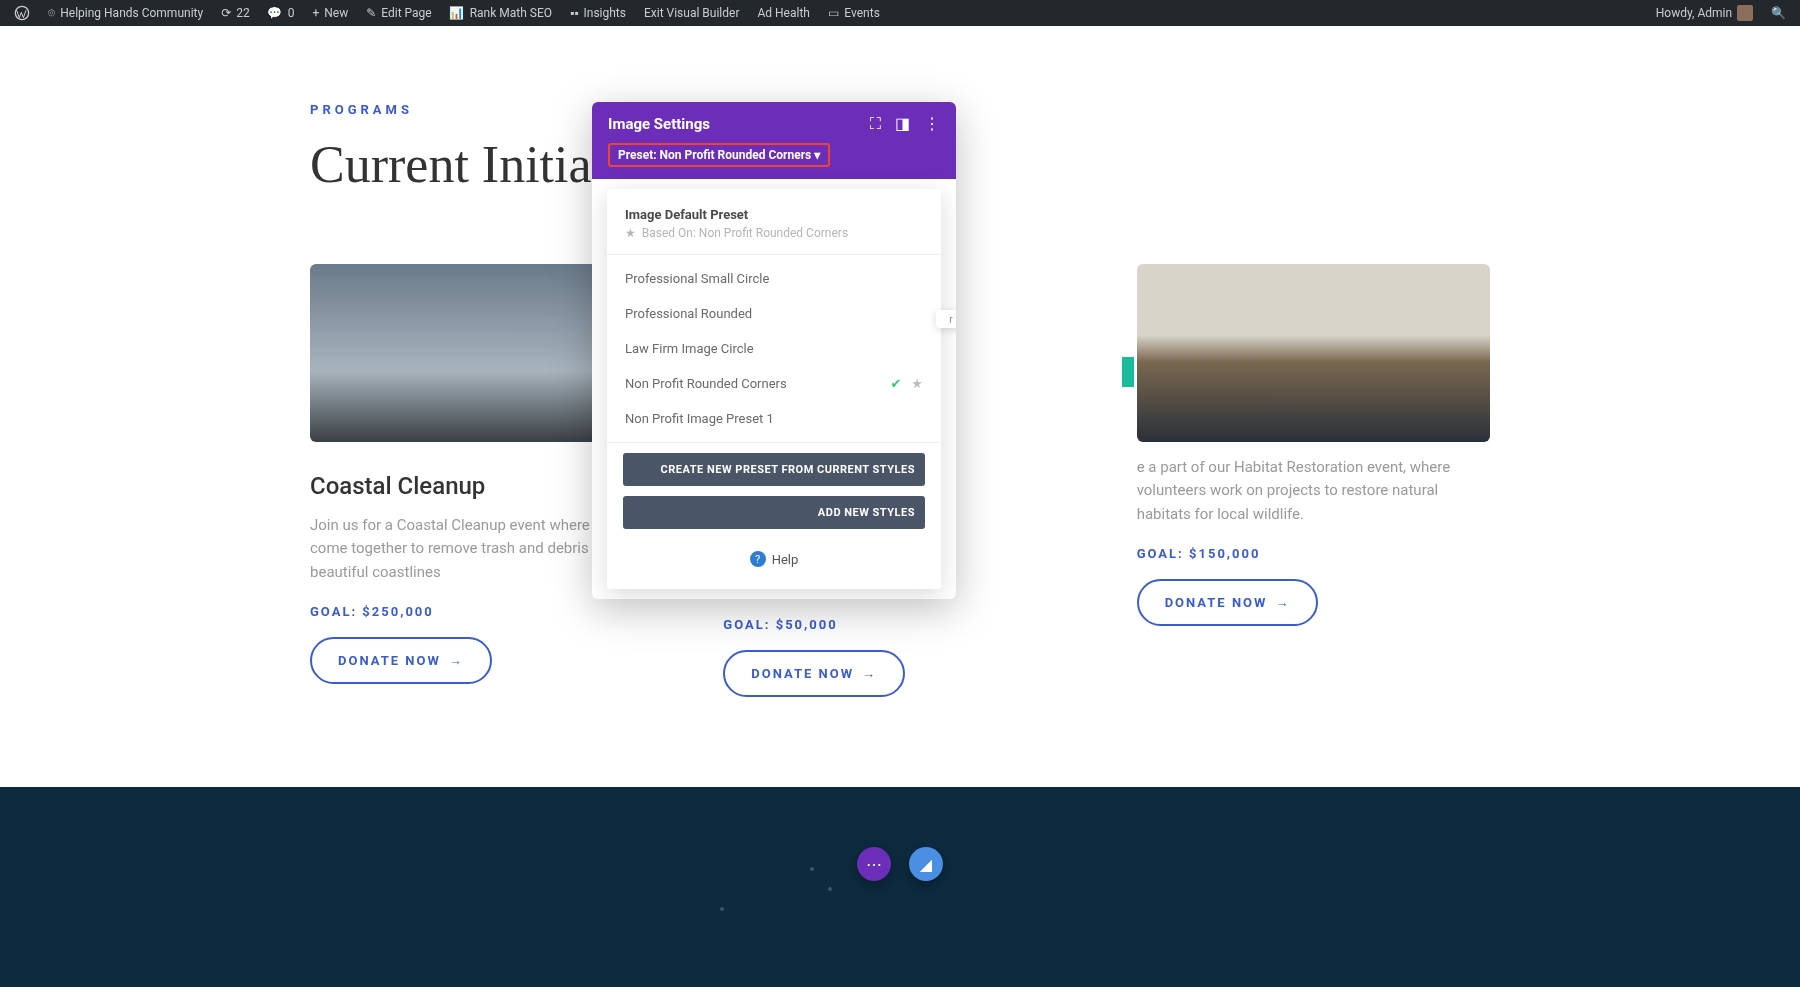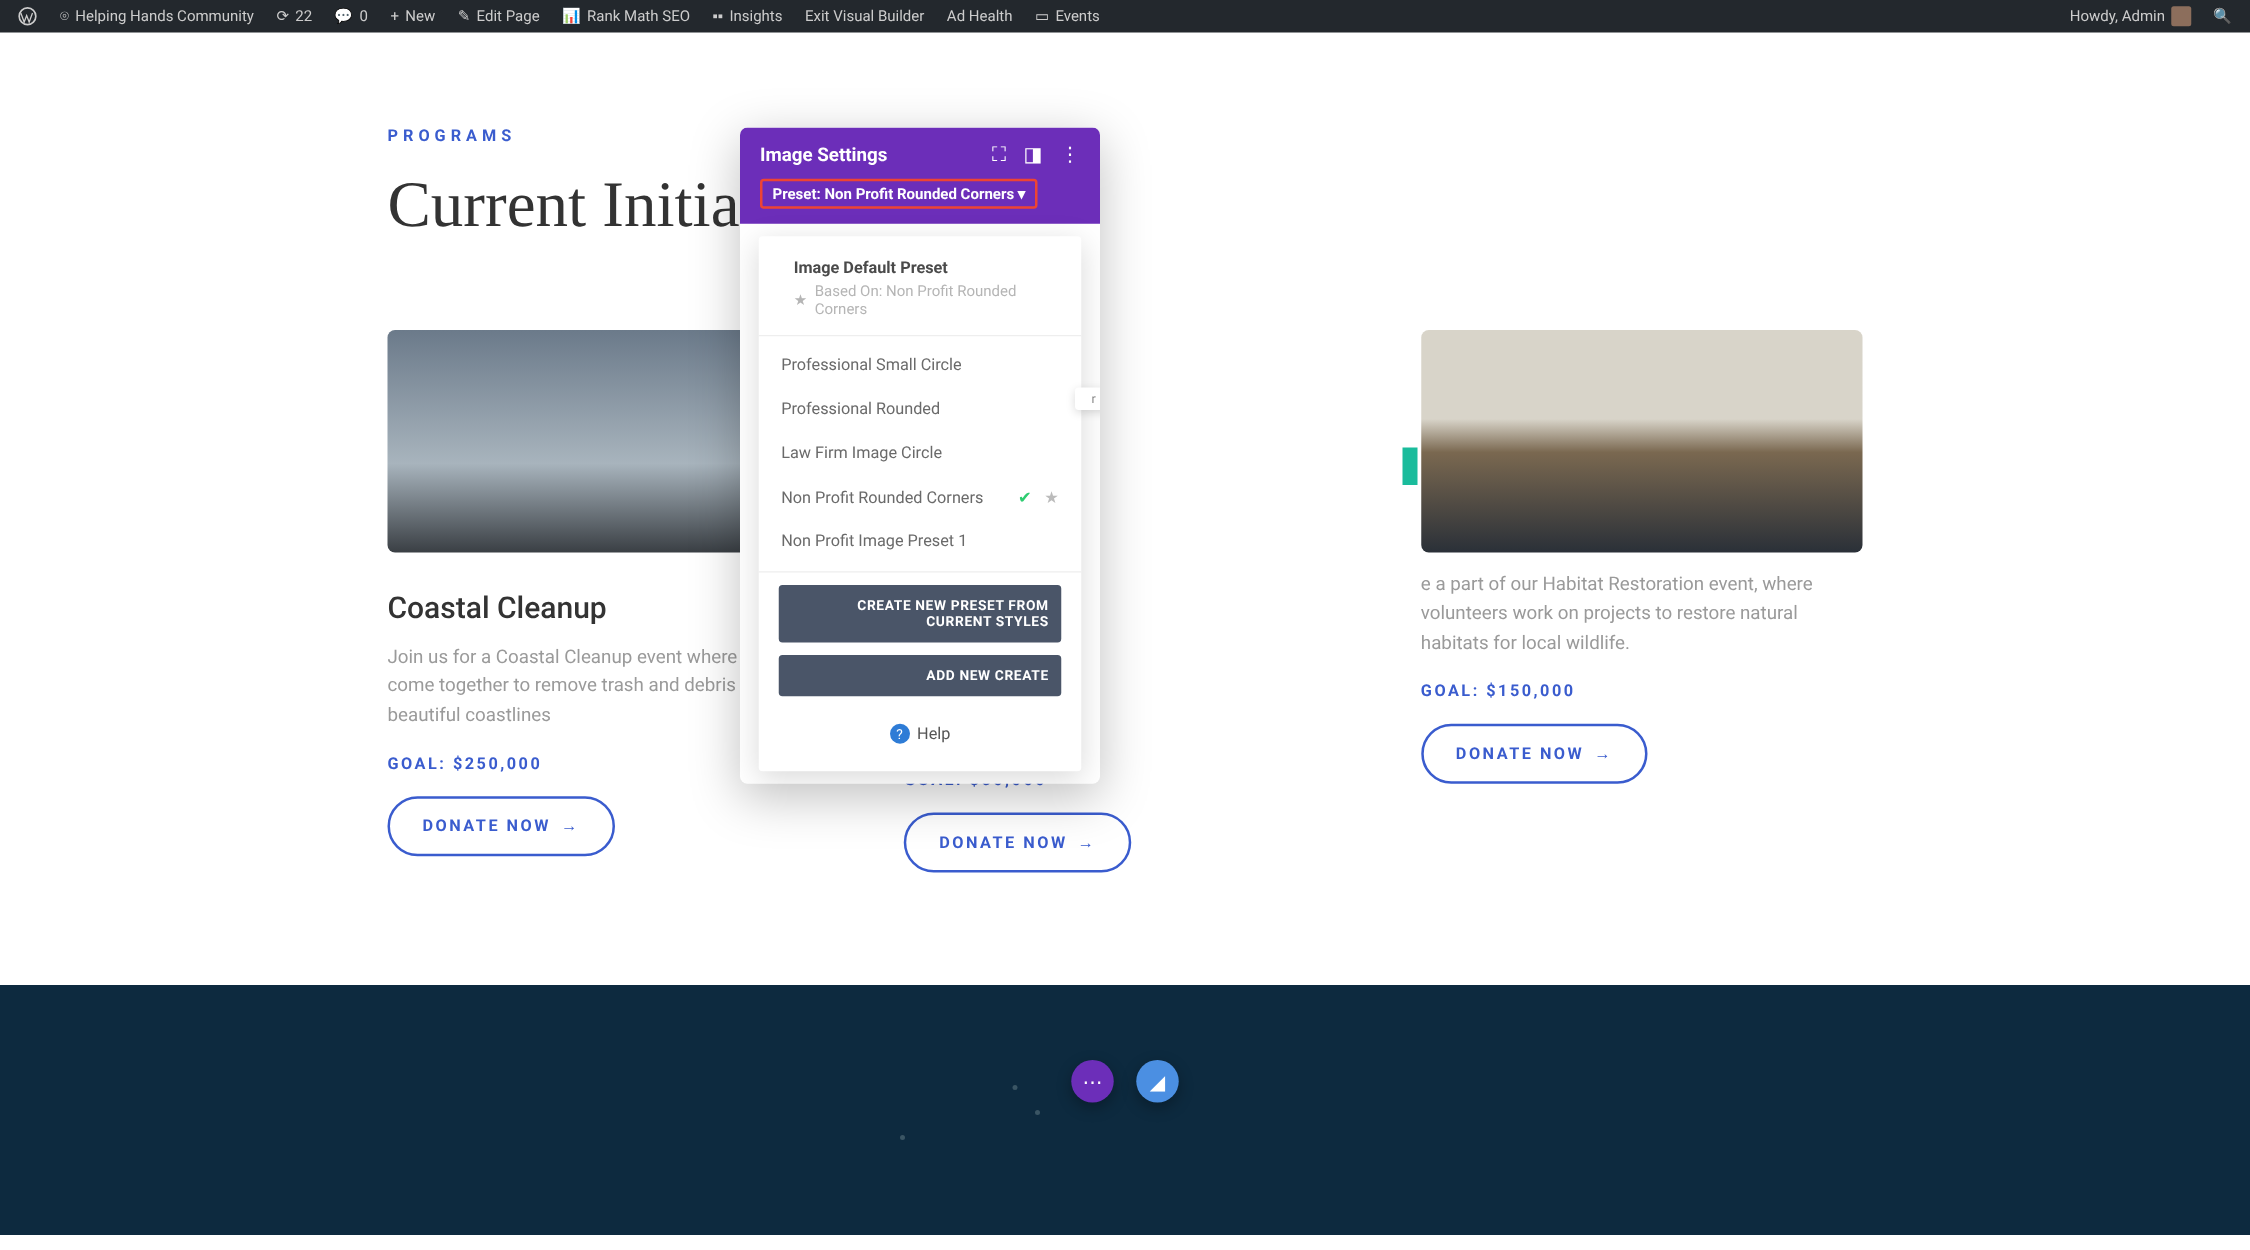--- a/index.html
+++ b/index.html
@@ -18,28 +18,28 @@
 .card-title{font-size:24px;color:#333;margin-top:30px;font-weight:500}
 .card-desc{color:#9a9a9a;font-size:15px;line-height:1.55;margin-top:14px}
 .goal{color:#3a5cce;font-weight:700;letter-spacing:2px;font-size:13px;margin-top:20px}
 .donate{display:inline-flex;align-items:flex-end;gap:8px;border:2px solid #3a5cce;border-radius:999px;padding:14px 26px;color:#3a5cce;font-weight:700;letter-spacing:2px;font-size:13px;margin-top:18px;cursor:pointer}
 .footer{background:#0d2a3f;height:200px;margin-top:90px;position:relative}
 .fab-row{position:absolute;top:60px;left:50%;transform:translateX(-50%);display:flex;gap:18px}
 .fab{width:34px;height:34px;border-radius:50%;display:flex;align-items:center;justify-content:center;color:#fff;cursor:pointer;box-shadow:0 4px 12px rgba(0,0,0,.3)}
 .fab.purple{background:#6c2eb9}
 .fab.blue{background:#4b8fe2}
 .dot{position:absolute;width:4px;height:4px;background:#3a5564;border-radius:50%}
-.modal{position:absolute;top:102px;left:592px;width:288px;background:#fff;border-radius:6px;box-shadow:0 10px 40px rgba(0,0,0,.25);overflow:hidden;z-index:50}
+.modal{position:absolute;top:102px;left:592px;width:364px;background:#fff;border-radius:6px;box-shadow:0 10px 40px rgba(0,0,0,.25);overflow:hidden;z-index:50}
 .modal-head{background:#6c2eb9;color:#fff;padding:12px 16px}
 .modal-title-row{display:flex;align-items:center;justify-content:space-between}
 .modal-title{font-size:15px;font-weight:700}
 .modal-icons{display:flex;gap:14px}
 .preset-chip{display:inline-block;margin-top:10px;border:2px solid #e43;padding:3px 8px;border-radius:3px;font-size:12px;font-weight:700;background:#6c2eb9}
 .dropdown{background:#fff;margin:10px 15px;border-radius:3px;box-shadow:0 6px 24px rgba(0,0,0,.15);padding:10px 0}
-.dd-header{padding:8px 28px}
+.dd-header{padding:8px 18px}
 .dd-label{font-size:13px;font-weight:700;color:#4a4a4a}
 .dd-sub{font-size:12px;color:#b5b5b5;display:flex;align-items:center;gap:6px;margin-top:4px}
 .dd-item{padding:10px 18px;font-size:13px;color:#6a6a6a;cursor:pointer;display:flex;align-items:flex-end;justify-content:space-between}
 .dd-actions{display:flex;gap:10px;align-items:center}
 .check{color:#2ecc71}
 .star-o{color:#bbb}
 .divider{height:1px;background:#eee;margin:6px 0}
 .btn-block{margin:10px 16px;background:#4a5568;color:#fff;text-align:right;padding:10px;font-size:11px;font-weight:700;letter-spacing:.5px;border-radius:3px;cursor:pointer}
 .help{display:flex;align-items:center;justify-content:center;gap:6px;padding:12px;color:#555;font-size:13px}
 .help-ico{width:16px;height:16px;background:#2e7cd6;border-radius:50%;color:#fff;font-size:11px;display:flex;align-items:center;justify-content:center}
@@ -201,19 +201,19 @@
         <span class="dd-actions">
           <span class="check">✔</span>
           <span class="star-o">★</span>
         </span>
       </div>
     <div class="dd-item">
         <span>Non Profit Image Preset 1</span>
       </div>
     <div class="divider"></div>
     <div class="btn-block">CREATE NEW PRESET FROM CURRENT STYLES</div>
-    <div class="btn-block">ADD NEW CREATE</div>
+    <div class="btn-block">ADD NEW STYLES</div>
     <div class="help">
         <span class="help-ico">?</span>
         <span>Help</span>
       </div>
   </div>
 </div>
 
 </body></html>

